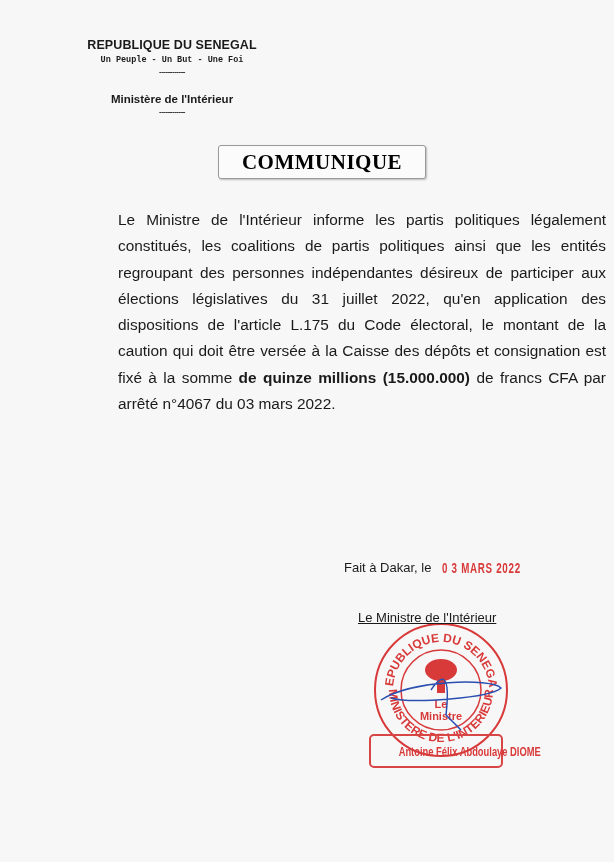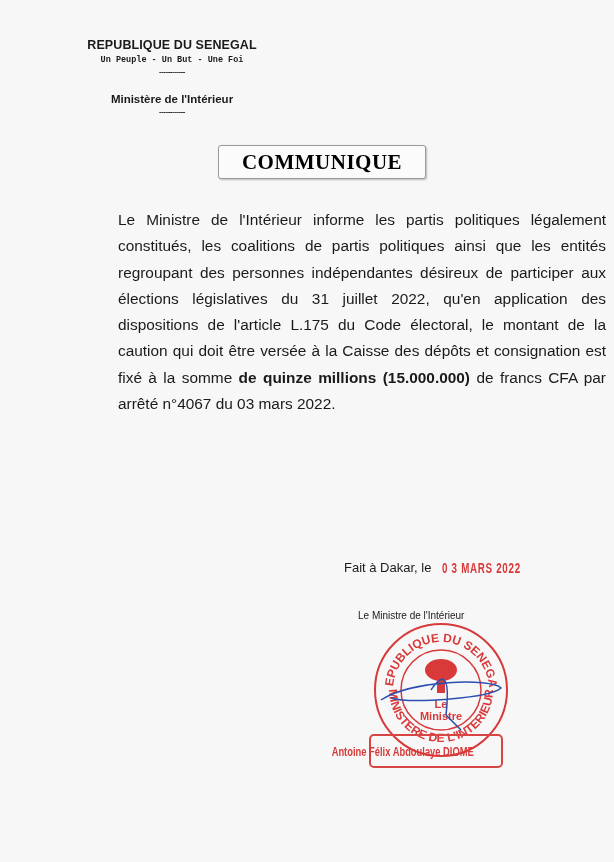--- a/index.html
+++ b/index.html
@@ -16,25 +16,25 @@
     position:absolute; left:218px; top:145px; width:206px; height:32px;
     border:1.5px solid #9a9a9a; border-radius:3px; box-shadow:1px 1px 2px #bbb;
     display:flex; align-items:center; justify-content:center; background:#fbfbfb;
   }
   .title-box span { font-family:"Liberation Serif", serif; font-weight:bold; font-size:21px; letter-spacing:0.5px; color:#000000; }
   .body { position:absolute; left:74px; top:207px; width:488px; font-size:15.4px; line-height:26.3px; text-align:justify; text-align-last:auto;margin-left:44px; }
   .body p { margin:0 0 10px 0; }
   .body b { font-weight:bold; }
   .fait { position:absolute; left:344px; top:560px; font-size:13px; }
   .date { position:absolute; left:442px; top:560px; font-family:"Liberation Sans Narrow","Liberation Sans", sans-serif; color:#d83a3a; font-size:14px; font-weight:bold; transform:scaleX(0.7); transform-origin:left; letter-spacing:1px; }
-  .signer-title { position:absolute; left:358px; top:610px; font-size:10px; }
+  .signer-title { position:absolute; left:358px; top:610px; font-size:13px; text-decoration:underline; }
   .stamp { position:absolute; left:371px; top:620px; width:140px; height:140px; }
   .namebox {
     position:absolute; left:369px; top:734px; width:130px; height:30px;
-    border:2px solid #d84545; border-radius:5px; display:flex; align-items:center; justify-content:flex-end;
+    border:2px solid #d84545; border-radius:5px; display:flex; align-items:center; justify-content:flex-start;
   }
   .namebox span { color:#d83a3a; font-weight:bold; font-size:13px; transform:scaleX(0.72); white-space:nowrap; }
 </style>
 </head>
 <body>
 
 <div class="header">
   <div class="rep">REPUBLIQUE DU SENEGAL</div>
   <div class="motto">Un Peuple - Un But - Une Foi</div>
   <div class="dash">------------</div>

